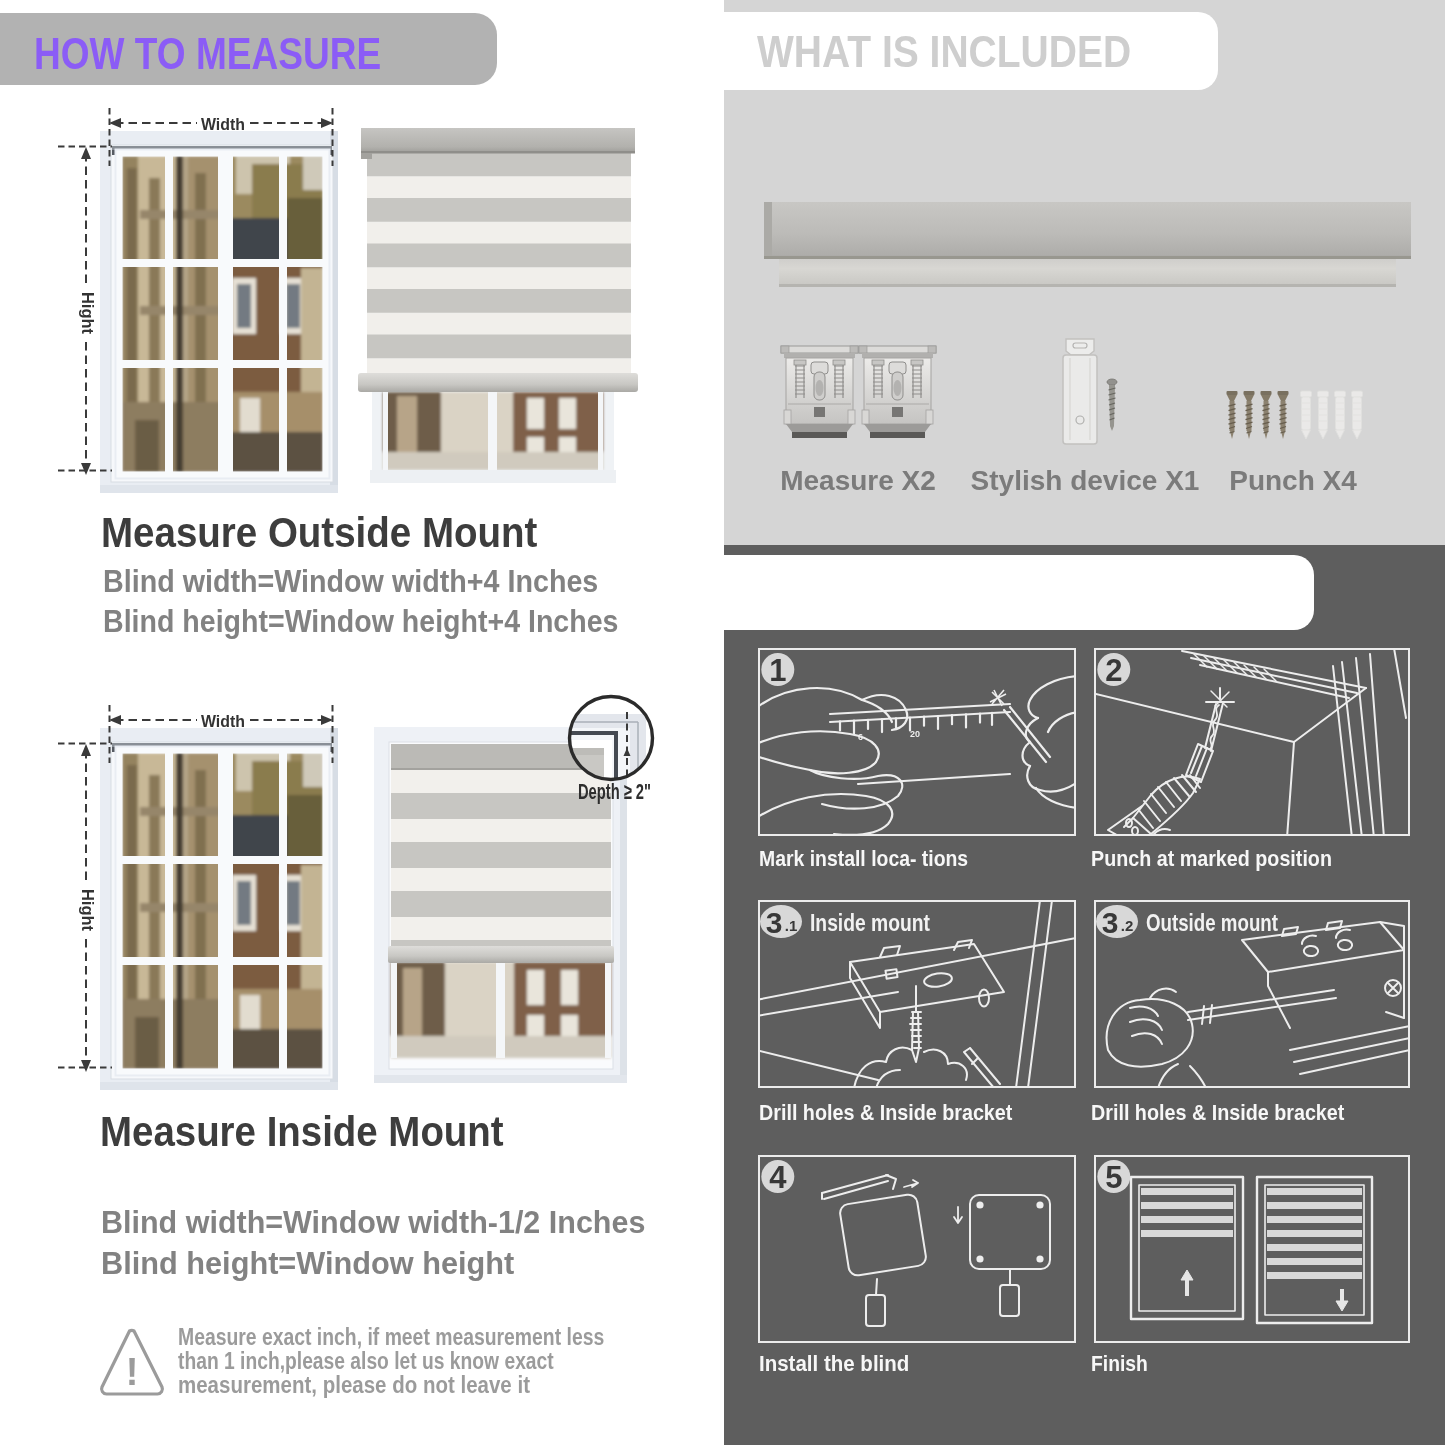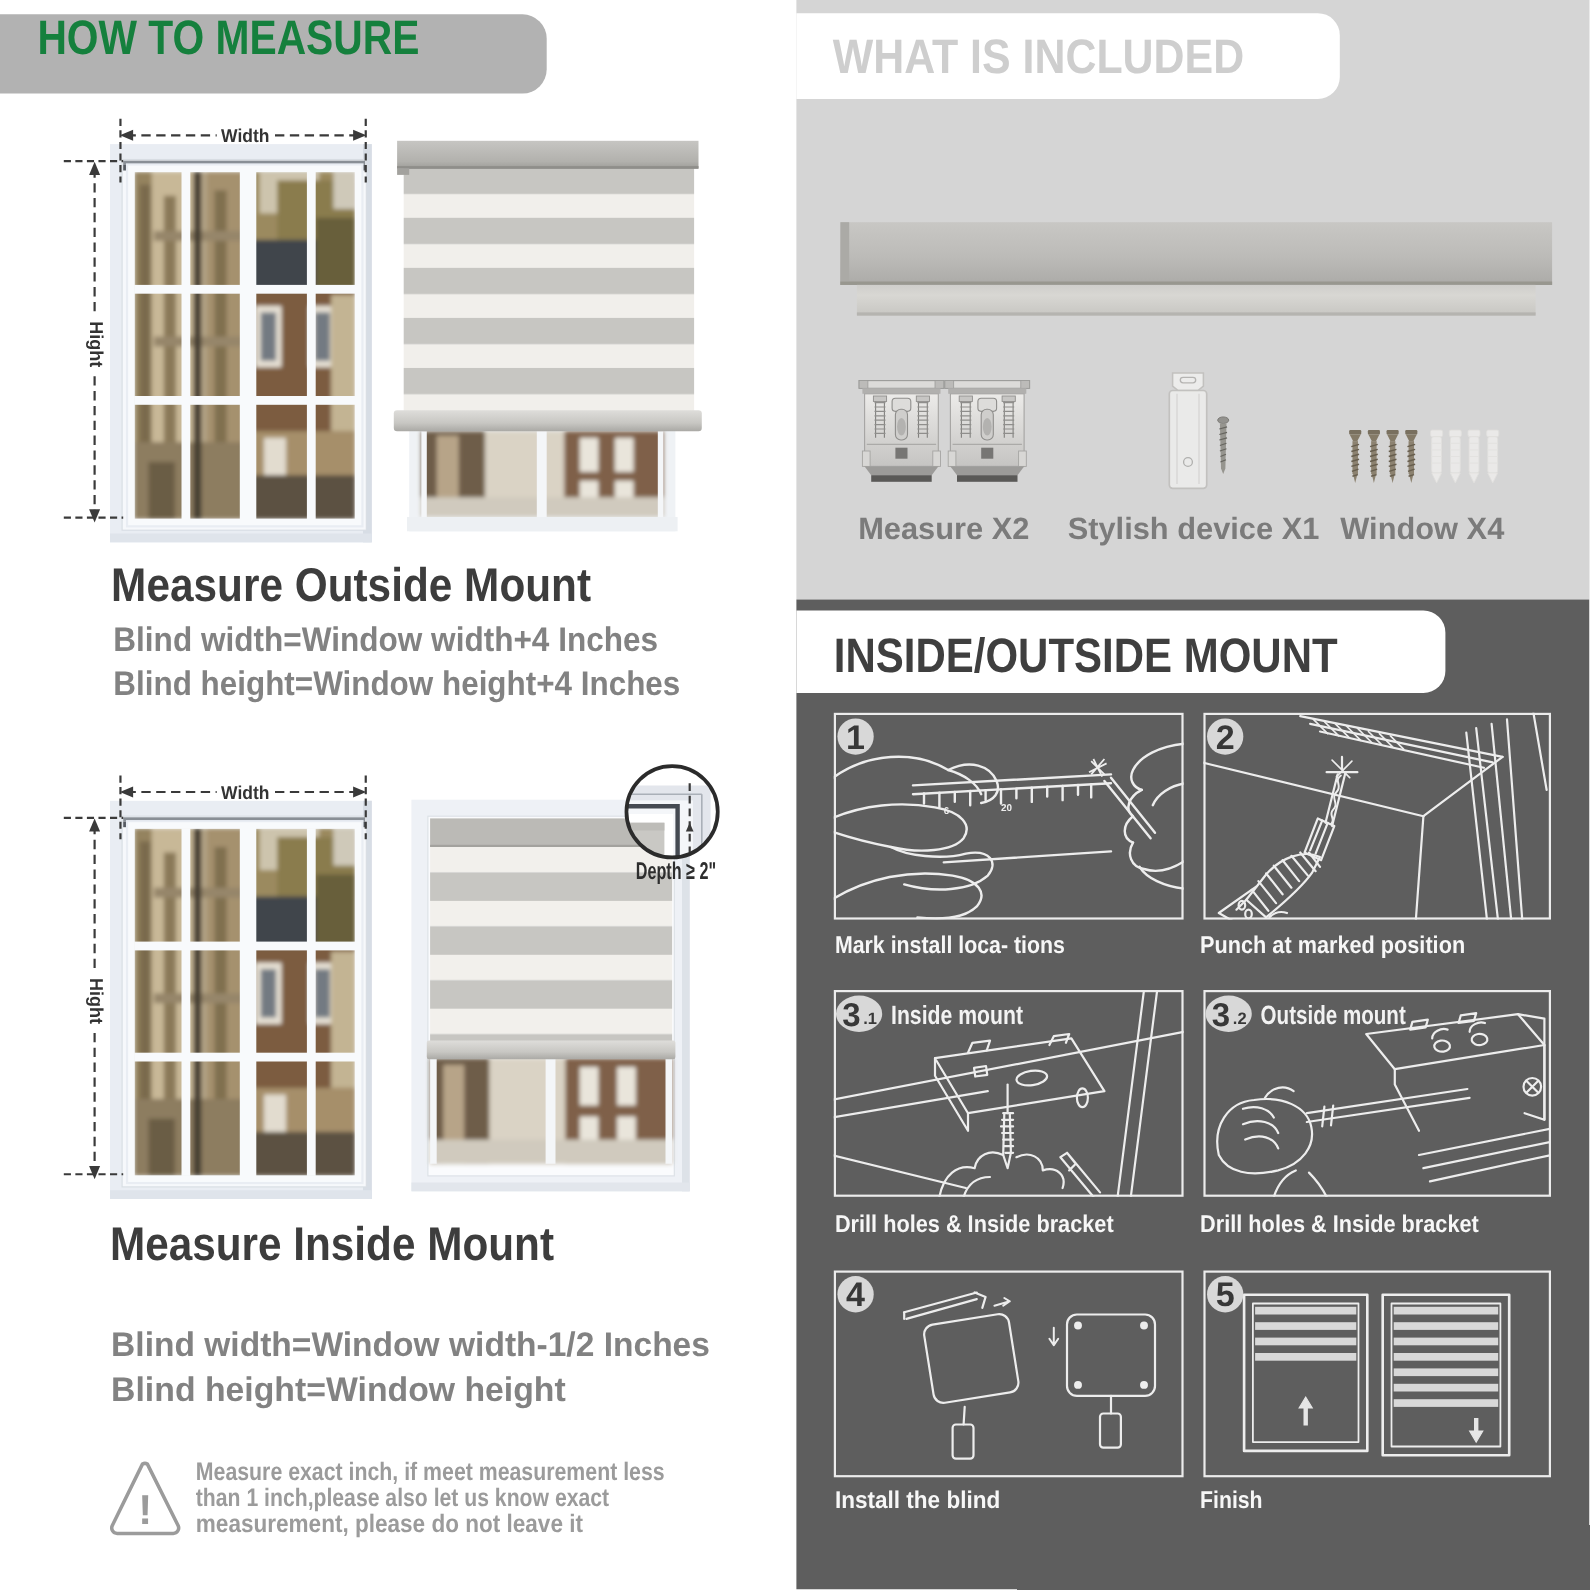--- a/index.html
+++ b/index.html
@@ -4,21 +4,21 @@
 <style>
   html,body{margin:0;padding:0;}
   body{width:1445px;height:1445px;overflow:hidden;background:#ffffff;
        font-family:"Liberation Sans",sans-serif;}
   .page{position:relative;width:1445px;height:1445px;}
   .abs{position:absolute;}
   .fit{white-space:nowrap;transform-origin:left top;display:inline-block;}
   .fitc{white-space:nowrap;transform-origin:center top;display:inline-block;}
   .hdrL{left:0;top:13px;width:497px;height:72px;background:#b2b2b2;
         border-radius:0 22px 22px 0;}
-  .hdrLt{position:absolute;left:34px;top:10px;color:#15803d;font-weight:bold;font-size:44px;}
+  .hdrLt{position:absolute;left:34px;top:29px;color:#8b5cf6;font-weight:bold;font-size:44px;}
   .panel1{left:724px;top:0;width:848px;height:545px;background:#d5d5d5;}
   .panel2{left:724px;top:545px;width:721px;height:900px;background:#5e5e5e;}
   .hdrR{position:absolute;background:#ffffff;border-radius:0 20px 20px 0;}
   .hdrR1{left:0;top:12px;width:494px;height:78px;}
   .hdrR1t{position:absolute;left:33px;top:27px;color:#cecece;font-weight:bold;font-size:44px;}
   .hdrR2{left:0;top:10px;width:590px;height:75px;}
   .hdrR2t{position:absolute;left:34px;top:27px;color:#3f3f3f;font-weight:bold;font-size:44px;}
   .h1d{color:#3d3d3d;font-weight:bold;font-size:43px;}
   .bodyg{color:#828282;font-weight:bold;font-size:31px;}
   .lblg{color:#7b7b7b;font-weight:bold;font-size:28px;}
@@ -267,26 +267,25 @@
         <g stroke="#e3e2e0" stroke-width="1">
           <line x1="1352.5" y1="403" x2="1361.5" y2="403"></line>
             <line x1="1352.5" y1="409" x2="1361.5" y2="409"></line>
           <line x1="1352.5" y1="415" x2="1361.5" y2="415"></line>
             <line x1="1352.5" y1="421" x2="1361.5" y2="421"></line>
         </g>
       </g>
     </svg>
     <div class="lblg" style="position:absolute;left:134px;top:465px;"><span class="fitc" id="t14" style="transform:translateX(-50%);">Measure X2</span></div>
     <div class="lblg" style="position:absolute;left:361px;top:465px;"><span class="fitc" id="t15" style="transform:translateX(-50%);">Stylish device X1</span></div>
-    <div class="lblg" style="position:absolute;left:569px;top:465px;"><span class="fitc" id="t16" style="transform:translateX(-50%);">Window X4</span></div>
+    <div class="lblg" style="position:absolute;left:569px;top:465px;"><span class="fitc" id="t16" style="transform:translateX(-50%);">Punch X4</span></div>
   </div>
 
   <div class="abs panel2">
     <div class="hdrR hdrR2"></div>
-    <div class="hdrR2t"><span class="fit" id="t17">INSIDE/OUTSIDE MOUNT</span></div>
 
     <div class="ibox" style="left:33.5px;top:102.5px;width:318.5px;height:188px;"></div>
     <svg style="position:absolute;left:33.5px;top:102.5px" width="318" height="188" viewBox="0 0 318 188">
       <g fill="none" stroke="#ededed" stroke-width="2.2" stroke-linecap="round" stroke-linejoin="round">
         <path d="M-2 60 C30 36 74 34 104 52 C124 42 142 48 148 62 C152 72 146 80 134 82"></path>
         <path d="M-2 96 C26 84 60 80 92 86 C116 90 126 102 118 114 C108 126 78 128 52 122 C30 118 10 112 -2 108"></path>
         <path d="M52 122 C66 130 98 134 120 128 C142 124 150 136 140 148 C124 162 92 164 64 156"></path>
         <path d="M-2 170 C30 150 70 142 108 148 C132 152 140 164 130 176 C118 188 96 188 76 186"></path>
         <path d="M104 52 C118 56 130 64 134 74"></path>
         <path d="M72 66 L252 56"></path>

